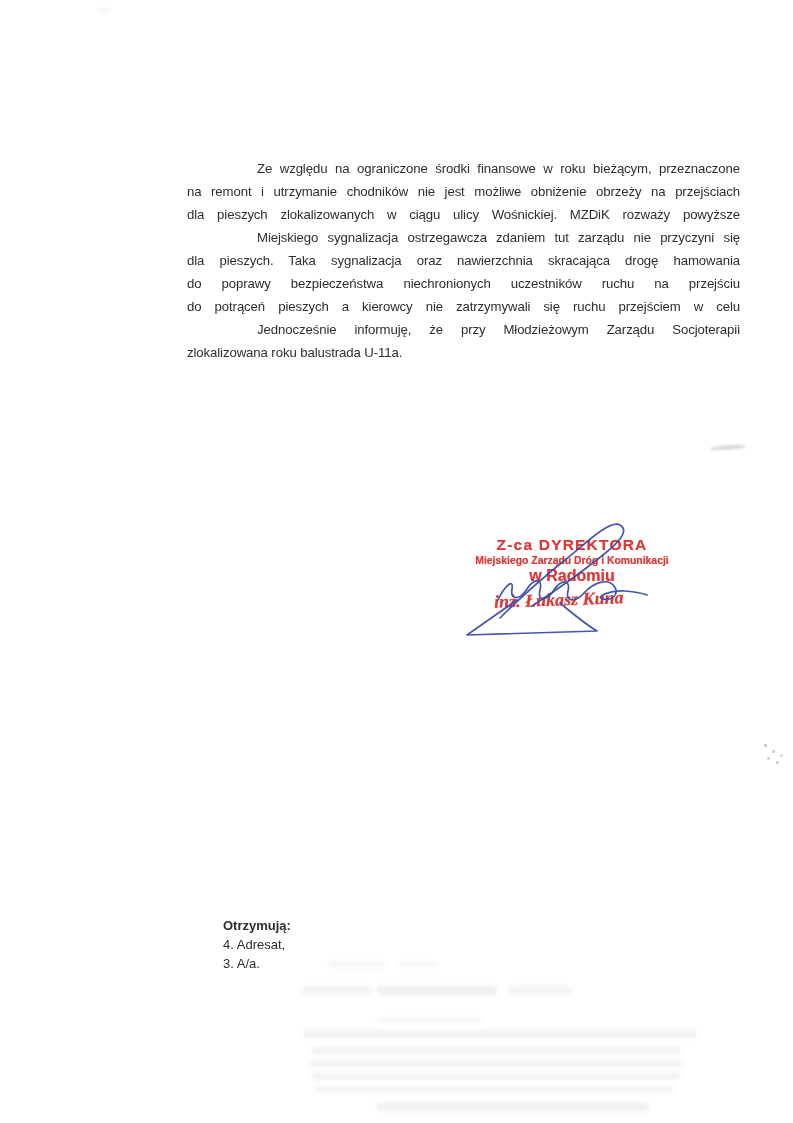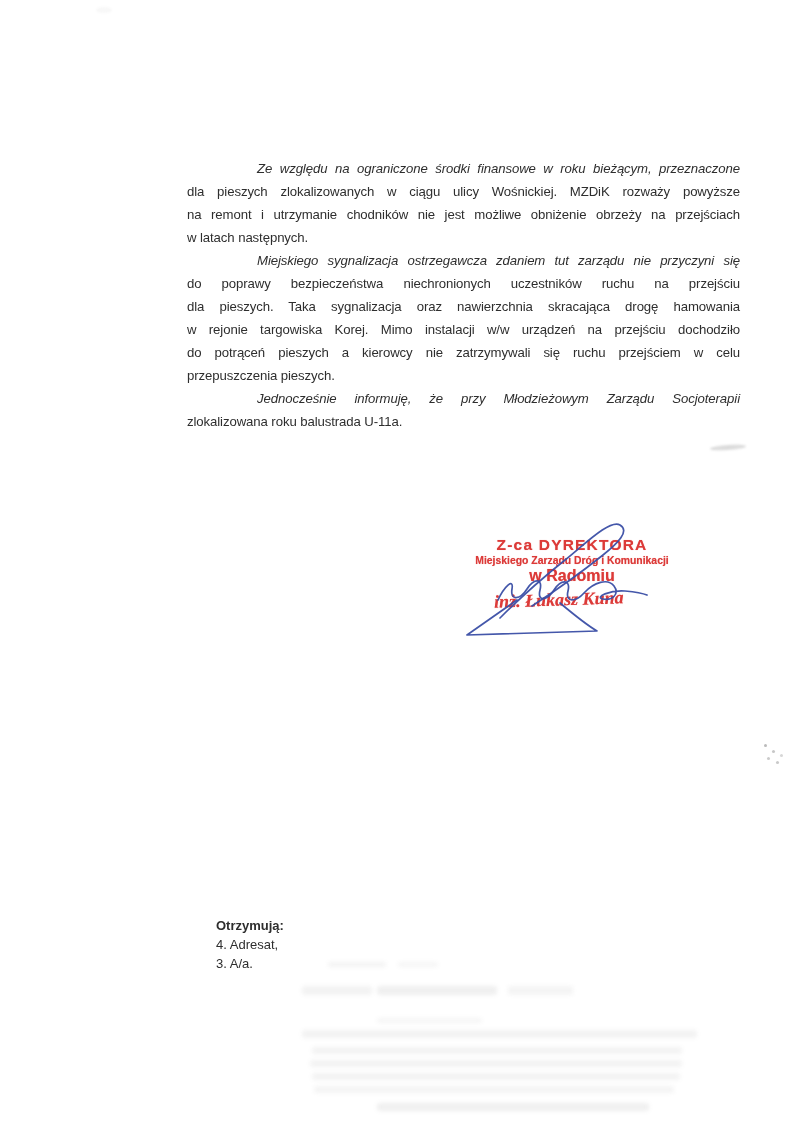--- a/index.html
+++ b/index.html
@@ -20,21 +20,21 @@
     position: absolute;
     left: 187px; top: 157px; width: 553px;
     font-size: 13.2px;
     line-height: 23px;
     letter-spacing: -0.1px;
     color: #2e2e2e;
   }
   .body-text p { margin: 0; }
   .ln { text-align: justify; text-align-last: justify; }
   .ln.last { text-align-last: left; }
-  .ln.first { text-indent: 70px; font-style: italic; }
+  .ln.first { text-indent: 70px; }
 
   
   .stamp {
     position: absolute;
     left: 474px; top: 536px; width: 196px;
     text-align: center;
     color: #dc3a38;
     text-shadow: 0 0 0.7px rgba(220,58,56,0.65);
   }
   .stamp-title {
@@ -69,21 +69,21 @@
     fill: none;
     stroke: #3a4ea5;
     stroke-width: 1.7;
     stroke-linecap: round;
     stroke-linejoin: round;
     opacity: 0.95;
   }
 
   
   .distribution {
-    position: absolute; left: 216px; top: 916px;
+    position: absolute; left: 223px; top: 916px;
     font-size: 13px; line-height: 19px; color: #2e2e2e;
   }
   .distribution .hd { font-weight: 700; }
 
   
   .ghost {
     position: absolute;
     background: #8a8a8a;
     border-radius: 2px;
     filter: blur(2px);
@@ -115,32 +115,29 @@
 </style>
 </head>
 <body>
 
 <div class="page">
 
   <main class="body-text">
     <p>
       </p>
       <div class="ln first">Ze względu na ograniczone środki finansowe w roku bieżącym, przeznaczone</div>
+      <div class="ln">na remont i utrzymanie chodników nie jest możliwe obniżenie obrzeży na przejściach</div>
       <div class="ln">dla pieszych zlokalizowanych w ciągu ulicy Wośnickiej. MZDiK rozważy powyższe</div>
-      <div class="ln">na remont i utrzymanie chodników nie jest możliwe obniżenie obrzeży na przejściach</div>
-      <div class="ln last">w latach następnych.</div>
     <p></p>
     <p>
       </p>
       <div class="ln first">Miejskiego sygnalizacja ostrzegawcza zdaniem tut zarządu nie przyczyni się</div>
+      <div class="ln">dla pieszych. Taka sygnalizacja oraz nawierzchnia skracająca drogę hamowania</div>
       <div class="ln">do poprawy bezpieczeństwa niechronionych uczestników ruchu na przejściu</div>
-      <div class="ln">dla pieszych. Taka sygnalizacja oraz nawierzchnia skracająca drogę hamowania</div>
-      <div class="ln">w rejonie targowiska Korej. Mimo instalacji w/w urządzeń na przejściu dochodziło</div>
       <div class="ln">do potrąceń pieszych a kierowcy nie zatrzymywali się ruchu przejściem w celu</div>
-      <div class="ln last">przepuszczenia pieszych.</div>
     <p></p>
     <p>
       </p>
       <div class="ln first">Jednocześnie informuję, że przy Młodzieżowym Zarządu Socjoterapii</div>
       <div class="ln last">zlokalizowana roku balustrada U-11a.</div>
     <p></p>
   </main>
 
   <div class="smudge-dash"></div>
 

